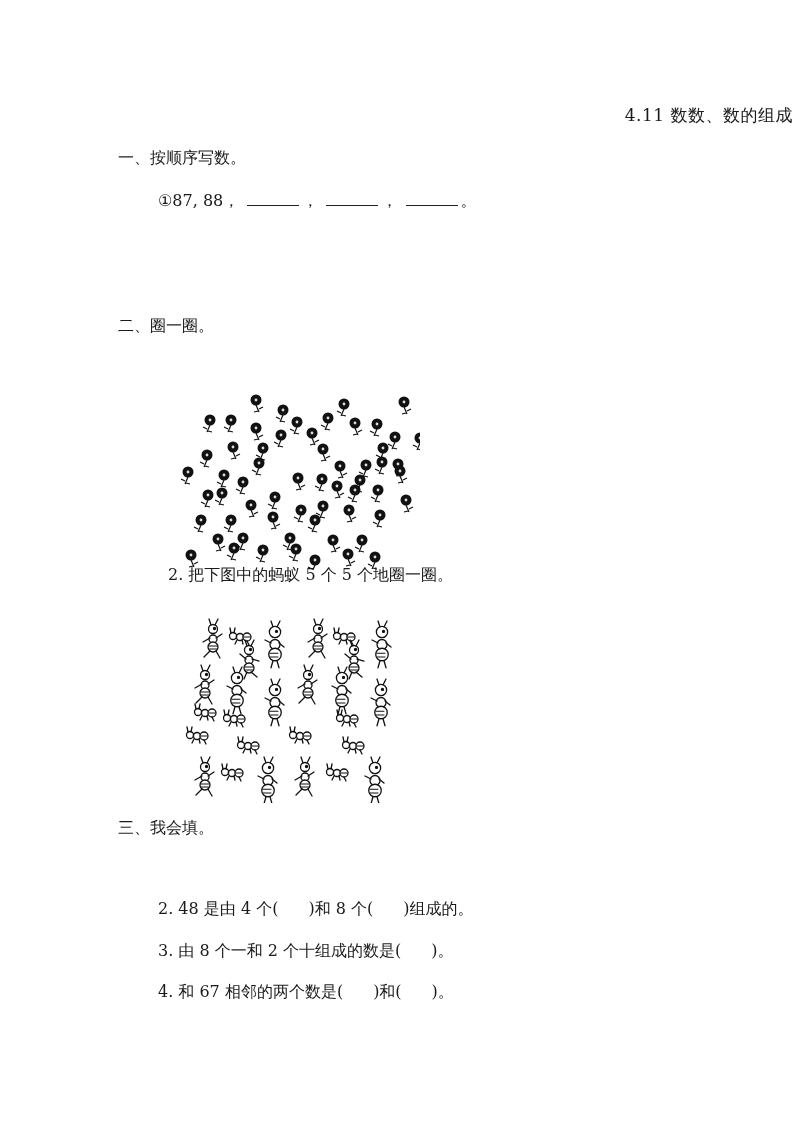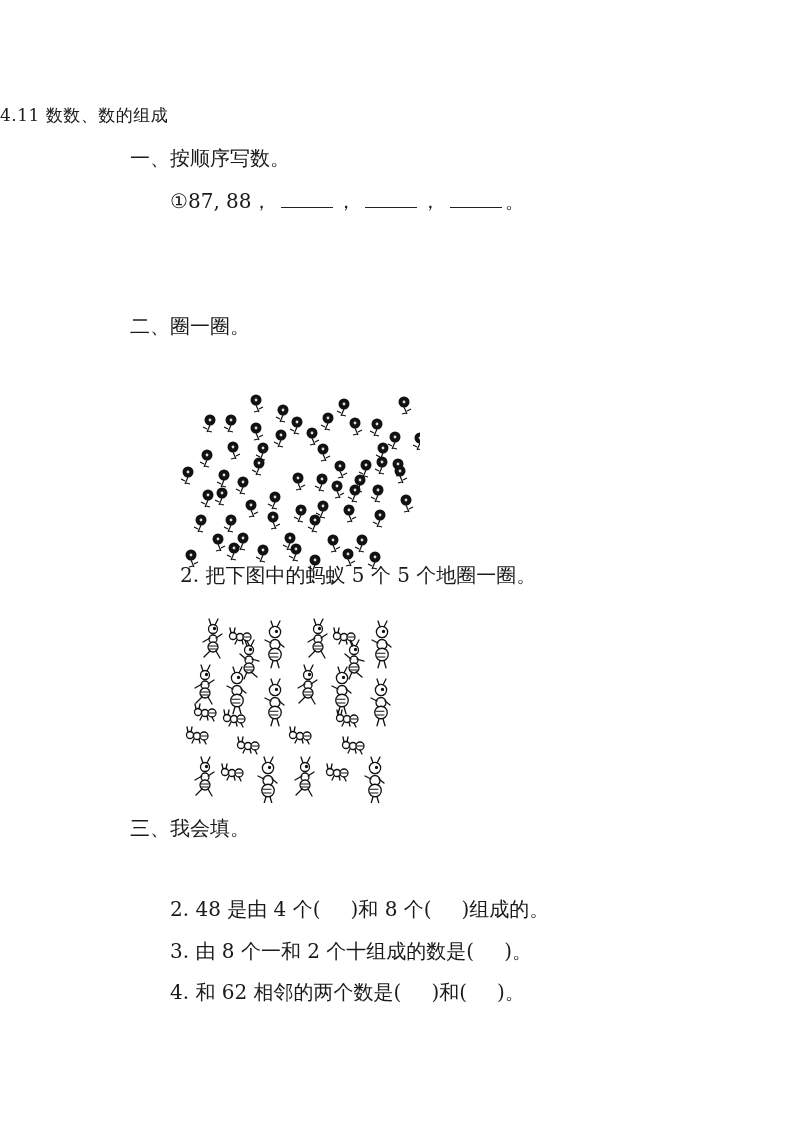--- a/index.html
+++ b/index.html
@@ -18,30 +18,29 @@
     .page {
       position: absolute;
       left: 0; top: 0;
       width: 793px; height: 1122px;
     }
     .title {
       position: absolute;
       left: 0;
       width: 793px;
       top: 104px;
-      text-align: left;
+      text-align: right;
       font-size: 17px;
       letter-spacing: 0.5px;
     }
     .line {
       position: absolute;
-      font-size: 20px;
+      font-size: 16px;
       white-space: nowrap;
       line-height: 22px;
-      margin-left: 12px;
     }
     .section-head { left: 118px; }
     .item { left: 158px; }
     .item2 { left: 168px; }
     .blank {
       display: inline-block;
       width: 52px;
       border-bottom: 1px solid #222;
       height: 14px;
       margin: 0 3px;
@@ -641,16 +640,16 @@
 
   <div class="line item" style="top:898px;">
     <span>2. 48 是由 4 个(</span><span class="paren-gap"></span><span>)和 8 个(</span><span class="paren-gap"></span><span>)组成的。</span>
   </div>
 
   <div class="line item" style="top:940px;">
     <span>3. 由 8 个一和 2 个十组成的数是(</span><span class="paren-gap"></span><span>)。</span>
   </div>
 
   <div class="line item" style="top:981px;">
-    <span>4. 和 62 相邻的两个数是(</span><span class="paren-gap"></span><span>)和(</span><span class="paren-gap"></span><span>)。</span>
+    <span>4. 和 67 相邻的两个数是(</span><span class="paren-gap"></span><span>)和(</span><span class="paren-gap"></span><span>)。</span>
   </div>
 
 </div>
 
 </body></html>

